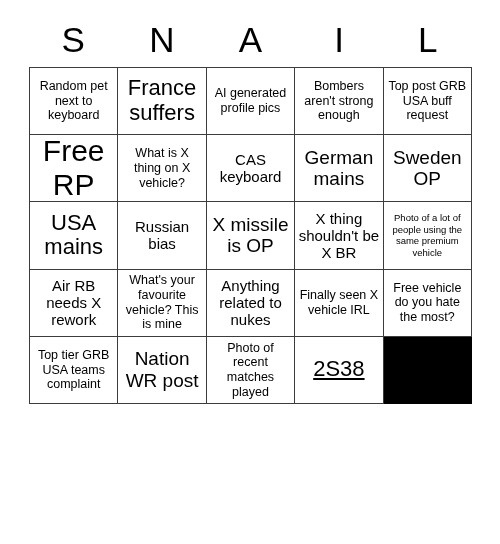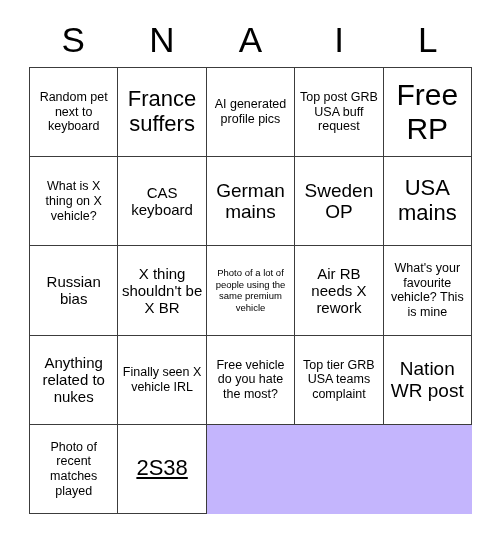--- a/index.html
+++ b/index.html
@@ -38,25 +38,25 @@
     letter-spacing: 0;
     color: #000000;
     user-select: none;
   }
 
   
   #bingo-grid {
     display: grid;
     grid-template-columns: repeat(5, 1fr);
     grid-template-rows: repeat(5, 1fr);
-    height: 447px;
+    height: 337px;
     border-top: 1.5px solid #3c3c3c;
     border-left: 1.5px solid #3c3c3c;
     box-sizing: border-box;
-    background: #c4b5fd;
+    background: #000000;
   }
   .bingo-cell {
     border-right: 1.5px solid #3c3c3c;
     border-bottom: 1.5px solid #3c3c3c;
     box-sizing: border-box;
     display: flex;
     align-items: center;
     justify-content: center;
     text-align: center;
     padding: 2px 3px;
@@ -97,20 +97,23 @@
     <div class="bingo-cell" style="border-right-color: rgb(60, 60, 60); border-bottom-color: rgb(60, 60, 60);">
         <span class="cell-text fs-sm">Random pet next to keyboard</span>
       </div>
     <div class="bingo-cell" style="border-right-color: rgb(60, 60, 60); border-bottom-color: rgb(60, 60, 60);">
         <span class="cell-text fs-xl">France suffers</span>
       </div>
     <div class="bingo-cell" style="border-right-color: rgb(60, 60, 60); border-bottom-color: rgb(60, 60, 60);">
         <span class="cell-text fs-sm">AI generated profile pics</span>
       </div>
     <div class="bingo-cell" style="border-right-color: rgb(60, 60, 60); border-bottom-color: rgb(60, 60, 60);">
+        <span class="cell-text fs-sm">Bombers aren't strong enough</span>
+      </div>
+    <div class="bingo-cell" style="border-right-color: rgb(60, 60, 60); border-bottom-color: rgb(60, 60, 60);">
         <span class="cell-text fs-sm">Top post GRB USA buff request</span>
       </div>
 
     <div class="bingo-cell" style="border-right-color: rgb(60, 60, 60); border-bottom-color: rgb(60, 60, 60);">
         <span class="cell-text fs-xxl">Free RP</span>
       </div>
     <div class="bingo-cell" style="border-right-color: rgb(60, 60, 60); border-bottom-color: rgb(60, 60, 60);">
         <span class="cell-text fs-sm">What is X thing on X vehicle?</span>
       </div>
     <div class="bingo-cell" style="border-right-color: rgb(60, 60, 60); border-bottom-color: rgb(60, 60, 60);">
@@ -121,20 +124,23 @@
       </div>
     <div class="bingo-cell" style="border-right-color: rgb(60, 60, 60); border-bottom-color: rgb(60, 60, 60); justify-content: flex-end;">
         <span class="cell-text fs-lg">Sweden OP</span>
       </div>
 
     <div class="bingo-cell" style="border-right-color: rgb(60, 60, 60); border-bottom-color: rgb(60, 60, 60); text-align: center;">
         <span class="cell-text fs-xl">USA mains</span>
       </div>
     <div class="bingo-cell" style="border-right-color: rgb(60, 60, 60); border-bottom-color: rgb(60, 60, 60);">
         <span class="cell-text fs-md">Russian bias</span>
+      </div>
+    <div class="bingo-cell" style="border-right-color: rgb(60, 60, 60); border-bottom-color: rgb(60, 60, 60);">
+        <span class="cell-text fs-lg">X missile is OP</span>
       </div>
     <div class="bingo-cell" style="border-right-color: rgb(60, 60, 60); border-bottom-color: rgb(60, 60, 60);">
         <span class="cell-text fs-md">X thing shouldn't be X BR</span>
       </div>
     <div class="bingo-cell" style="border-right-color: rgb(60, 60, 60); border-bottom-color: rgb(60, 60, 60);">
         <span class="cell-text fs-xs">Photo of a lot of people using the same premium vehicle</span>
       </div>
 
     <div class="bingo-cell" style="border-right-color: rgb(60, 60, 60); border-bottom-color: rgb(60, 60, 60);">
         <span class="cell-text fs-md">Air RB needs X rework</span>

